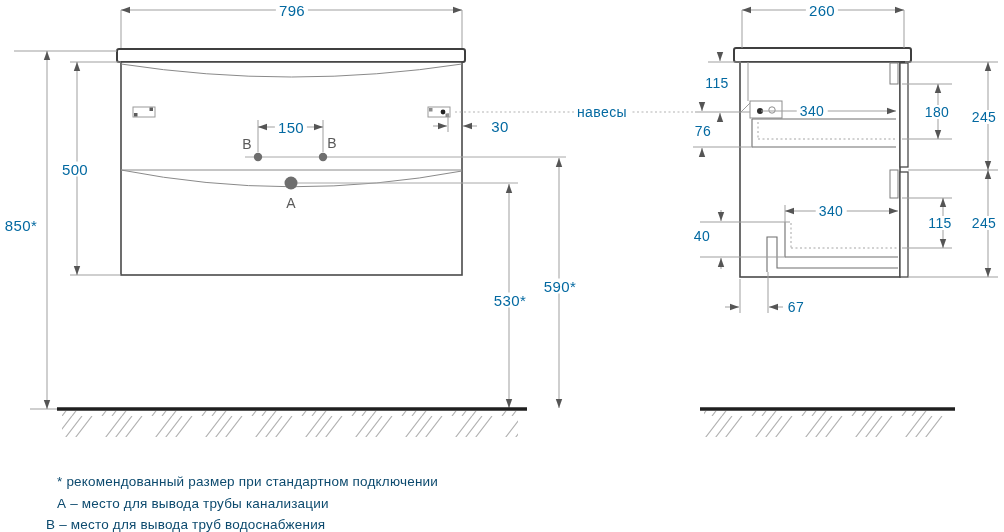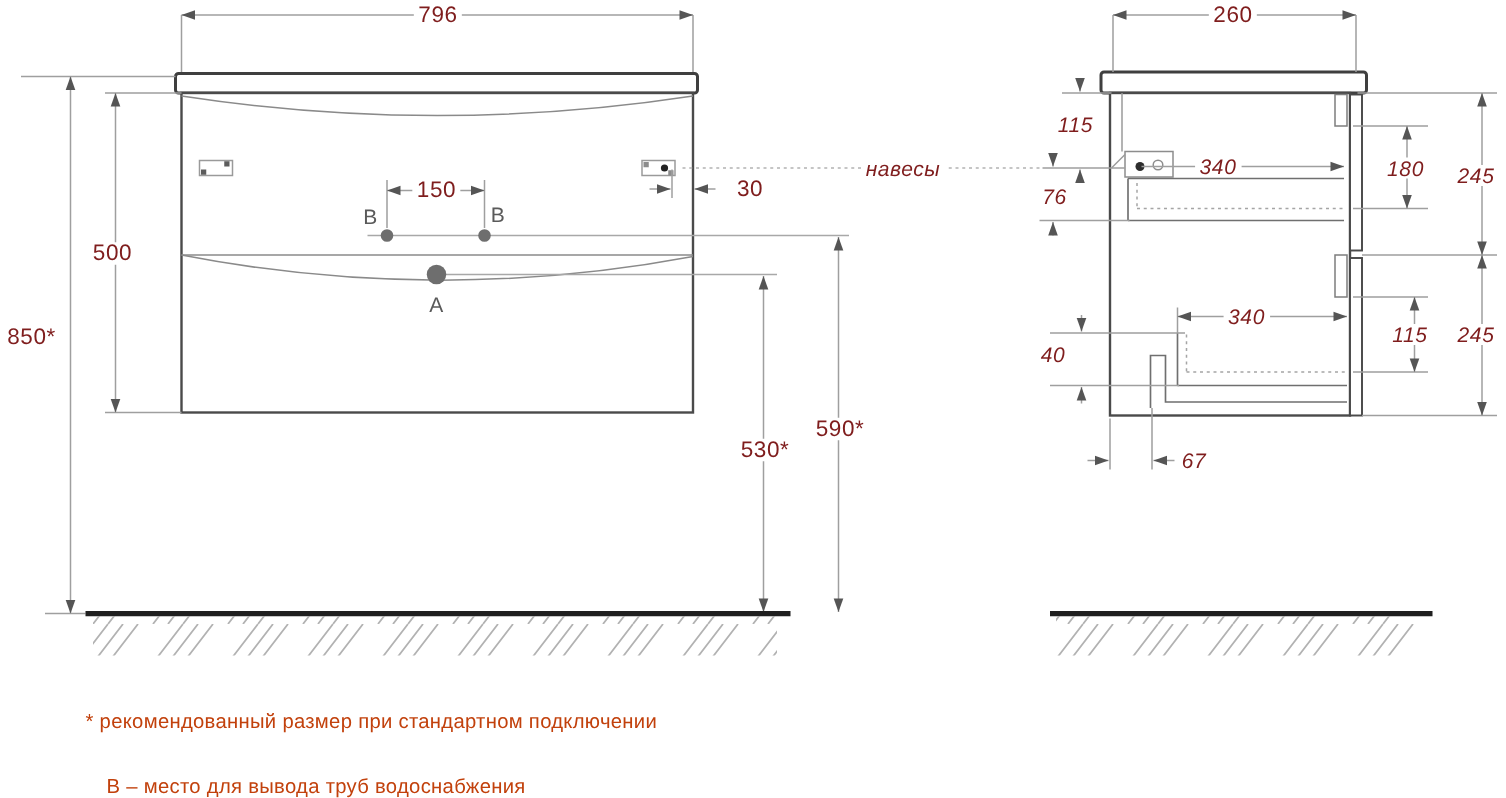--- a/index.html
+++ b/index.html
@@ -1,23 +1,23 @@
 <!DOCTYPE html>
 <html><head>
 <meta charset="utf-8">
 <style>
   html,body{margin:0;padding:0;background:#fff;}
   #canvas{position:relative;width:1004px;height:532px;background:#fff;overflow:hidden;
           font-family:"Liberation Sans",sans-serif;}
   #art{position:absolute;left:0;top:0;}
-  .lbl{position:absolute;transform:translate(-50%,-50%);font-size:15px;color:#7f1d1d;
+  .lbl{position:absolute;transform:translate(-50%,-50%);font-size:15px;color:#0369a1;
        background:#fff;padding:0 3px;white-space:nowrap;letter-spacing:.4px;line-height:1;}
-  .lbl.sm{font-size:14px;font-style:italic;}
+  .lbl.sm{font-size:14px;}
   .lbl.pt{font-size:14px;background:transparent;padding:0 1px;color:#5a5a5a;}
-  .note{position:absolute;transform:translateY(-50%);font-size:13.5px;color:#c2410c;
+  .note{position:absolute;transform:translateY(-50%);font-size:13.5px;color:#0c4a6e;
         white-space:nowrap;letter-spacing:.2px;}
 </style>
 </head>
 <body>
 
 <div id="canvas">
 
 <svg id="art" width="1004" height="532" viewBox="0 0 1004 532">
   <defs>
     <marker id="ae" markerWidth="11" markerHeight="8" refX="9.5" refY="4" orient="auto" markerUnits="userSpaceOnUse">
@@ -179,15 +179,16 @@
 <span class="lbl sm" style="left:812px;top:111px">340</span>
 <span class="lbl sm" style="left:937px;top:112px">180</span>
 <span class="lbl sm" style="left:984px;top:117px">245</span>
 <span class="lbl sm" style="left:702px;top:236px">40</span>
 <span class="lbl sm" style="left:831px;top:211px">340</span>
 <span class="lbl sm" style="left:940px;top:223px">115</span>
 <span class="lbl sm" style="left:984px;top:223px">245</span>
 <span class="lbl sm" style="left:796px;top:307px">67</span>
 
 <span class="note" style="left:57px;top:481px">* рекомендованный размер при стандартном подключении</span>
-<span class="note" style="left:71px;top:524px">В – место для вывода труб водоснабжения</span>
+<span class="note" style="left:57px;top:503px">А – место для вывода трубы канализации</span>
+<span class="note" style="left:46px;top:524px">В – место для вывода труб водоснабжения</span>
 
 </div>
 
 </body></html>

